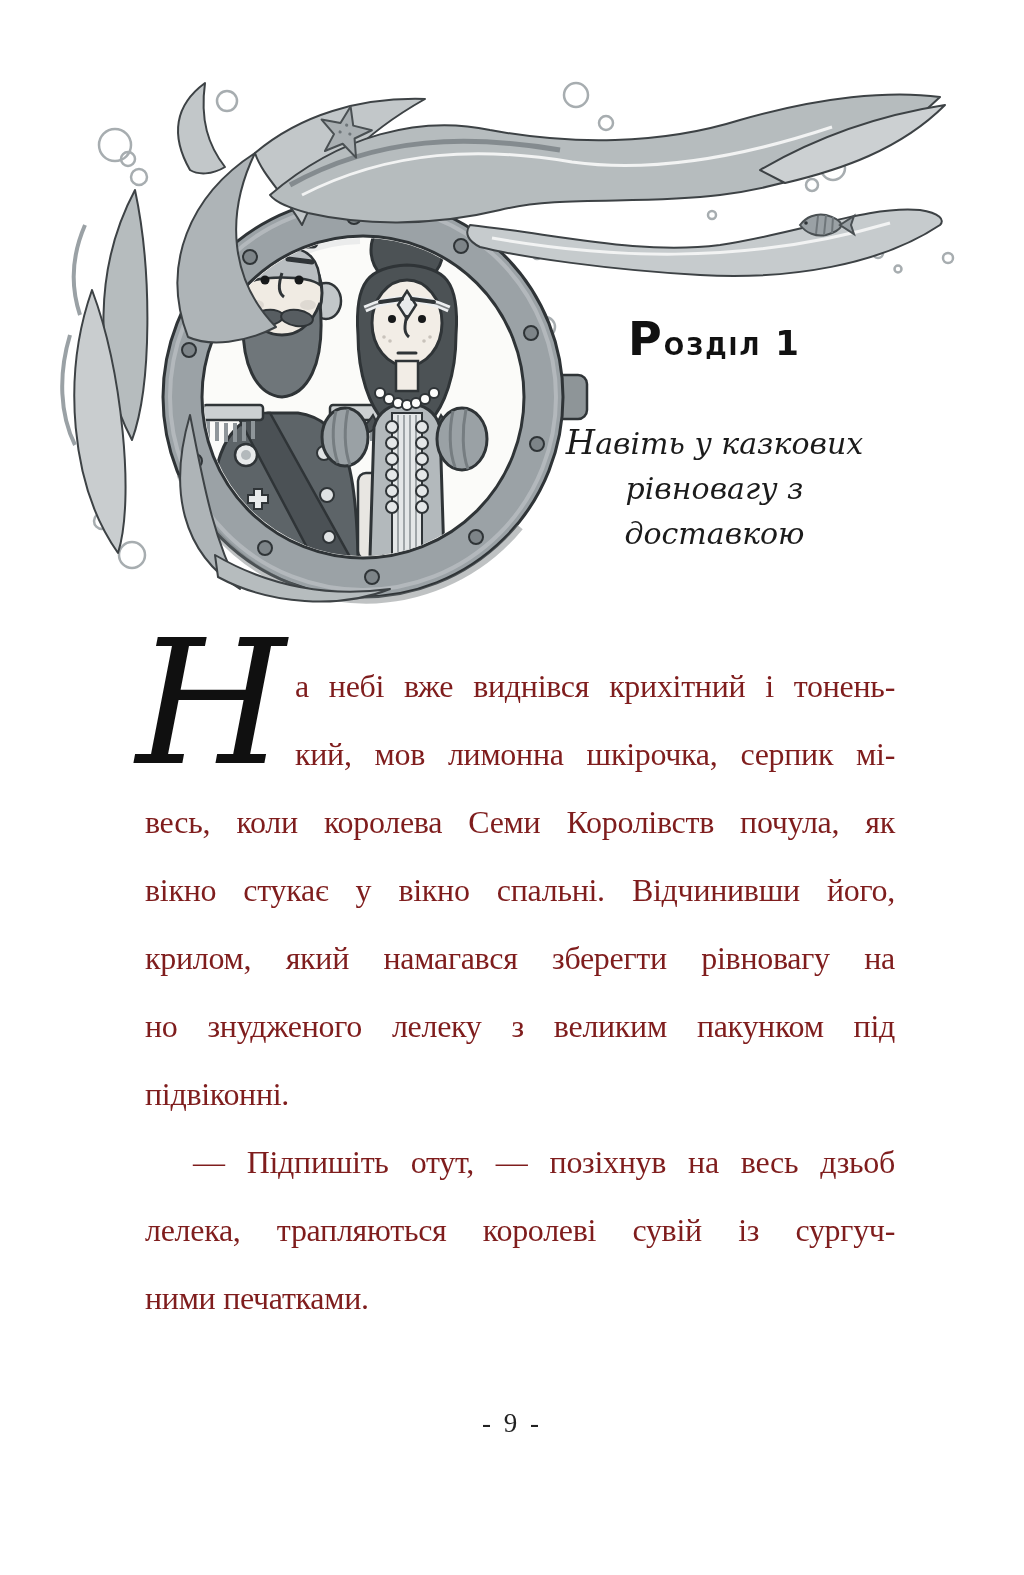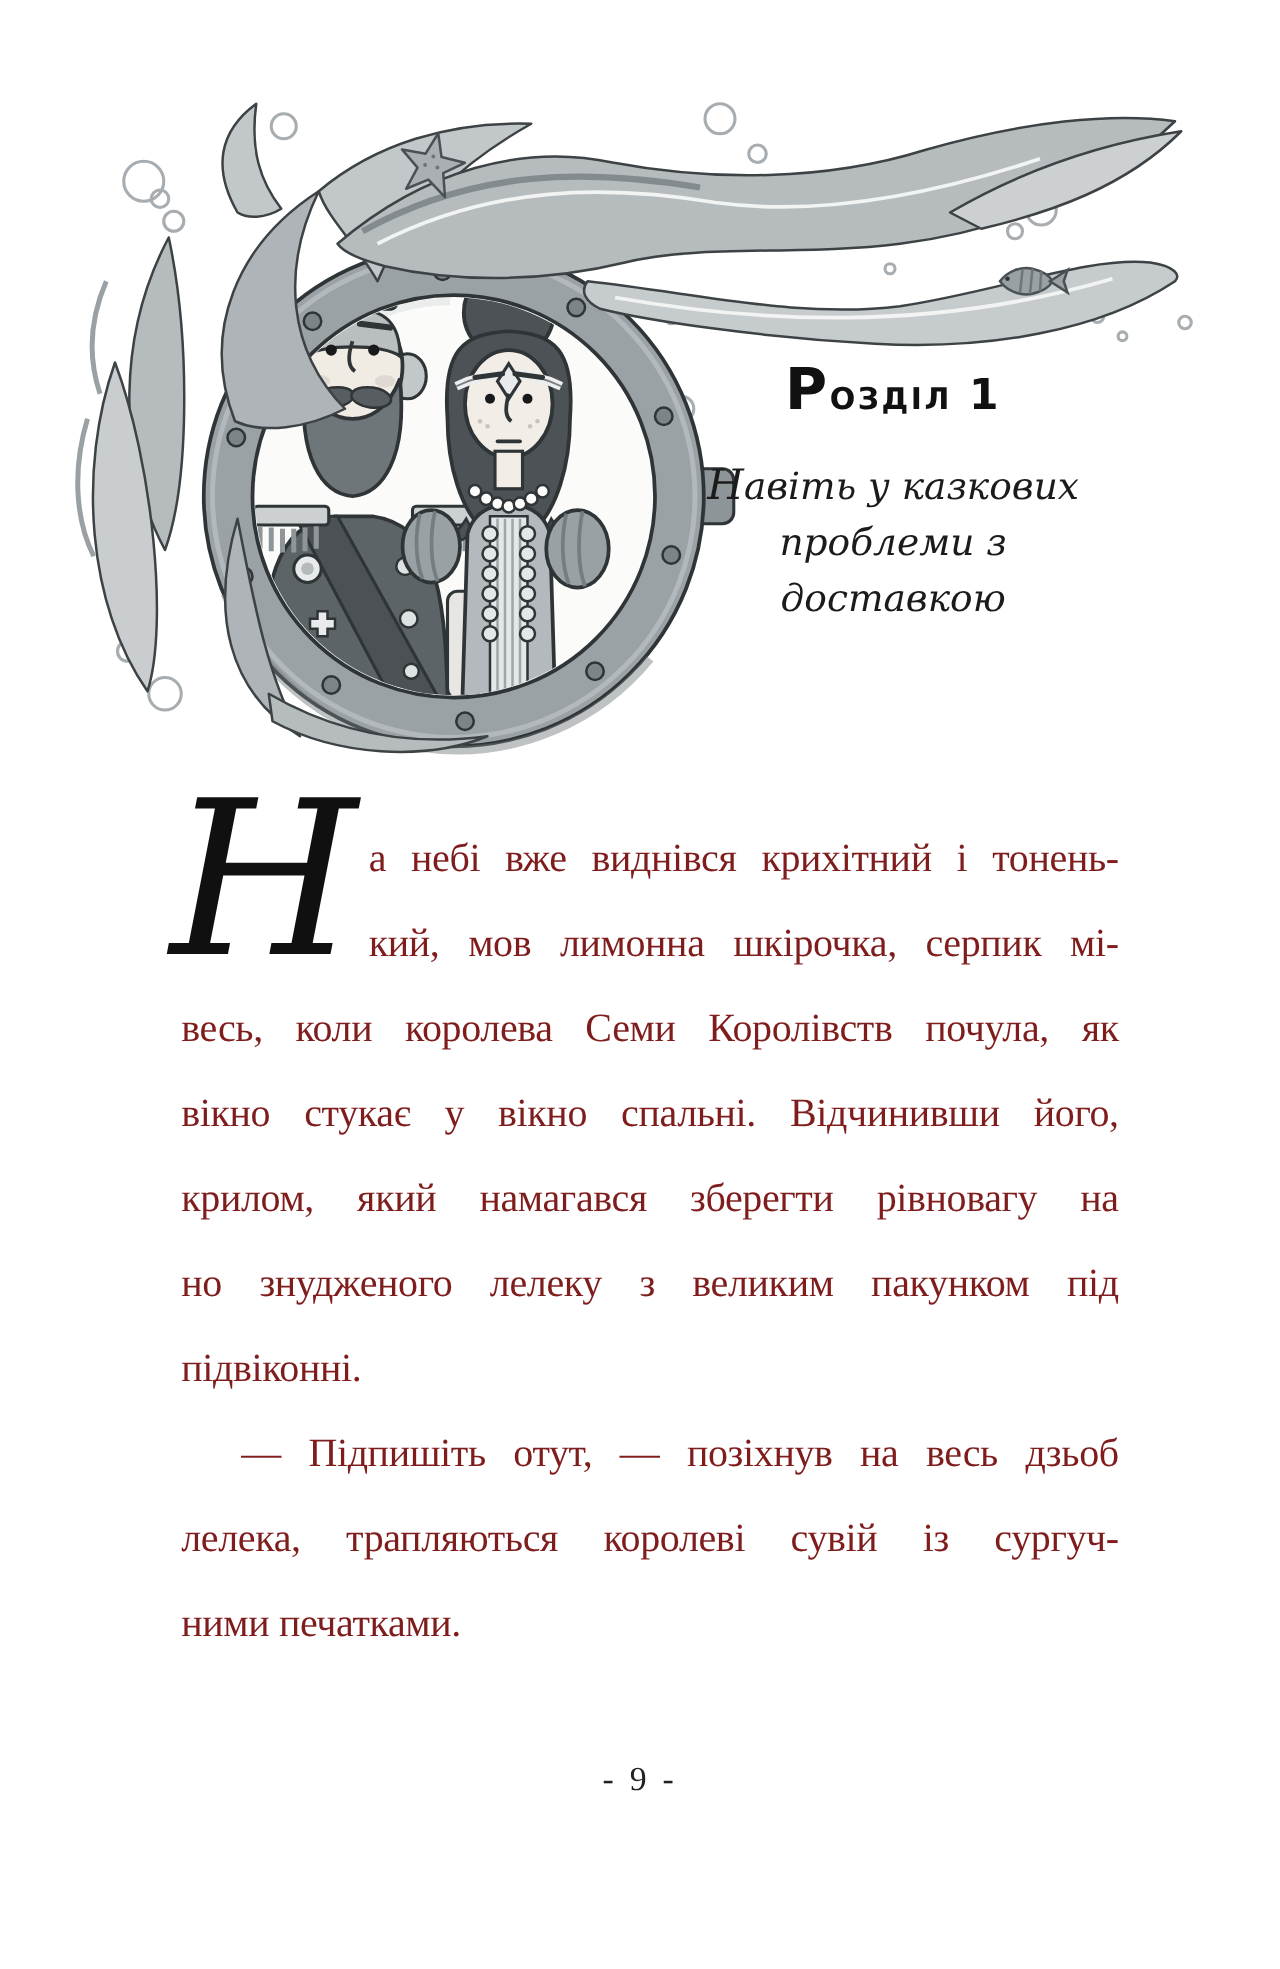--- a/index.html
+++ b/index.html
@@ -4,24 +4,24 @@
 <style>
   html,body{margin:0;padding:0;}
   body{
     width:1024px;height:1575px;position:relative;background:#ffffff;
     font-family:"Liberation Serif",serif;color:#141414;overflow:hidden;
   }
   .illo{position:absolute;left:40px;top:75px;width:920px;height:535px;}
   .chap{position:absolute;left:532px;top:286px;width:365px;text-align:center;}
   .chapter-title{
     font-family:"DejaVu Sans",sans-serif;font-weight:bold;font-size:34px;line-height:1.1;
-    font-variant-caps:small-caps;letter-spacing:2px;color:#111;
+    font-variant-caps:small-caps;letter-spacing:2px;color:#111;margin-top:28px;
   }
   .chapter-title::first-letter{font-size:46px;}
-  .subtitle{margin-top:28px;font-family:"DejaVu Serif",serif;font-style:italic;
+  .subtitle{margin-top:55px;font-family:"DejaVu Serif",serif;font-style:italic;
     font-size:30px;line-height:45px;color:#1b1b1b;}
   .subtitle .sline:first-child::first-letter{font-size:1.12em;}
   .dropcap{
     position:absolute;left:136px;top:618px;
     font-family:"DejaVu Serif",serif;font-style:italic;font-size:172px;line-height:1;color:#101010;
   }
   .bodytext{position:absolute;left:145px;top:652px;width:750px;
     font-size:32px;line-height:68px;letter-spacing:-0.3px;color:#7f1d1d;}
   .line{height:68px;text-align:justify;text-align-last:justify;white-space:nowrap;}
   .line.cap{padding-left:150px;}
@@ -228,21 +228,21 @@
     <path d="M 800 150 L 814 141 L 811 150 L 814 159 Z" fill="#9aa1a5" stroke="#4a5053" stroke-width="2"></path>
     <path d="M 778 141 L 776 159 M 786 140 L 784 160 M 793 142 L 792 158" stroke="#6f767a" stroke-width="2"></path>
     <circle cx="766" cy="148" r="1.8" fill="#2f3437"></circle>
   </g>
 </svg>
 
 <div class="chap">
   <div class="chapter-title">Розділ 1</div>
   <div class="subtitle">
     <div class="sline">Навіть у казкових</div>
-    <div class="sline">проблеми з доставкою</div>
+    <div class="sline">рівновагу з доставкою</div>
   </div>
 </div>
 
 <div class="dropcap">Н</div>
 
 <div class="bodytext">
   <div class="line cap">а небі вже виднівся крихітний і тонень-</div>
   <div class="line cap">кий, мов лимонна шкірочка, серпик мі-</div>
   <div class="line">весь, коли королева Семи Королівств почула, як</div>
   <div class="line">вікно стукає у вікно спальні. Відчинивши його,</div>

